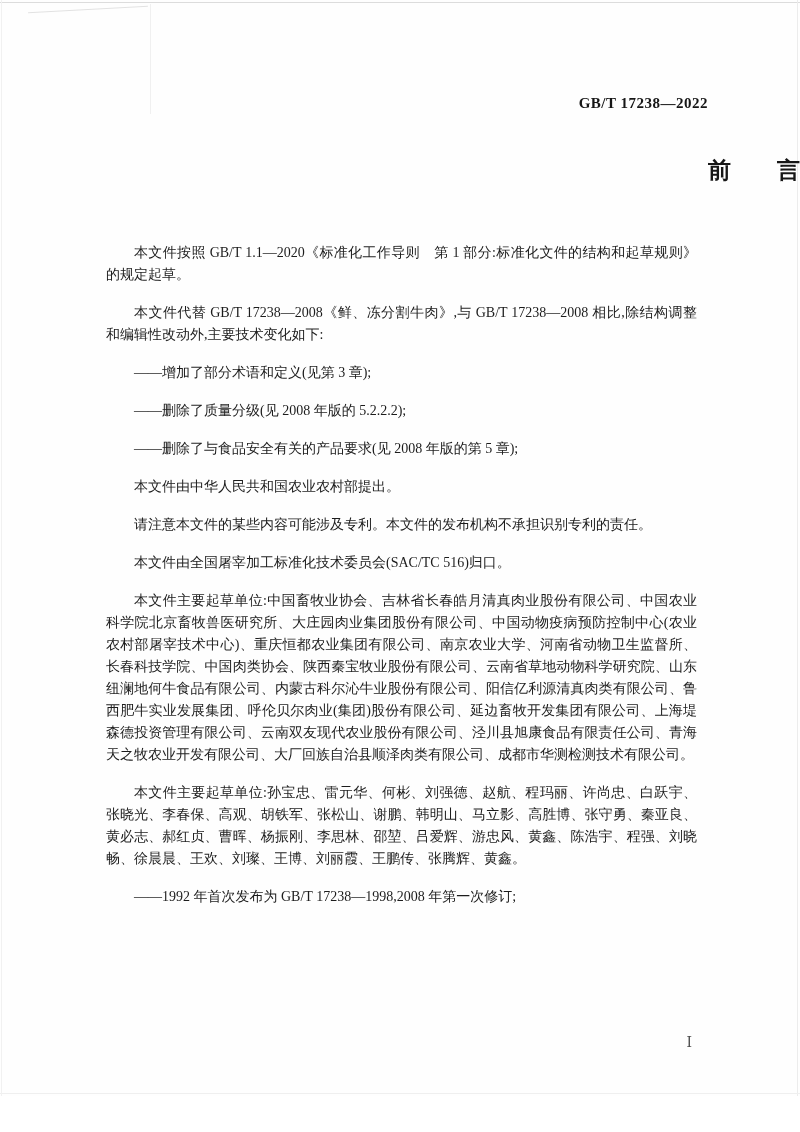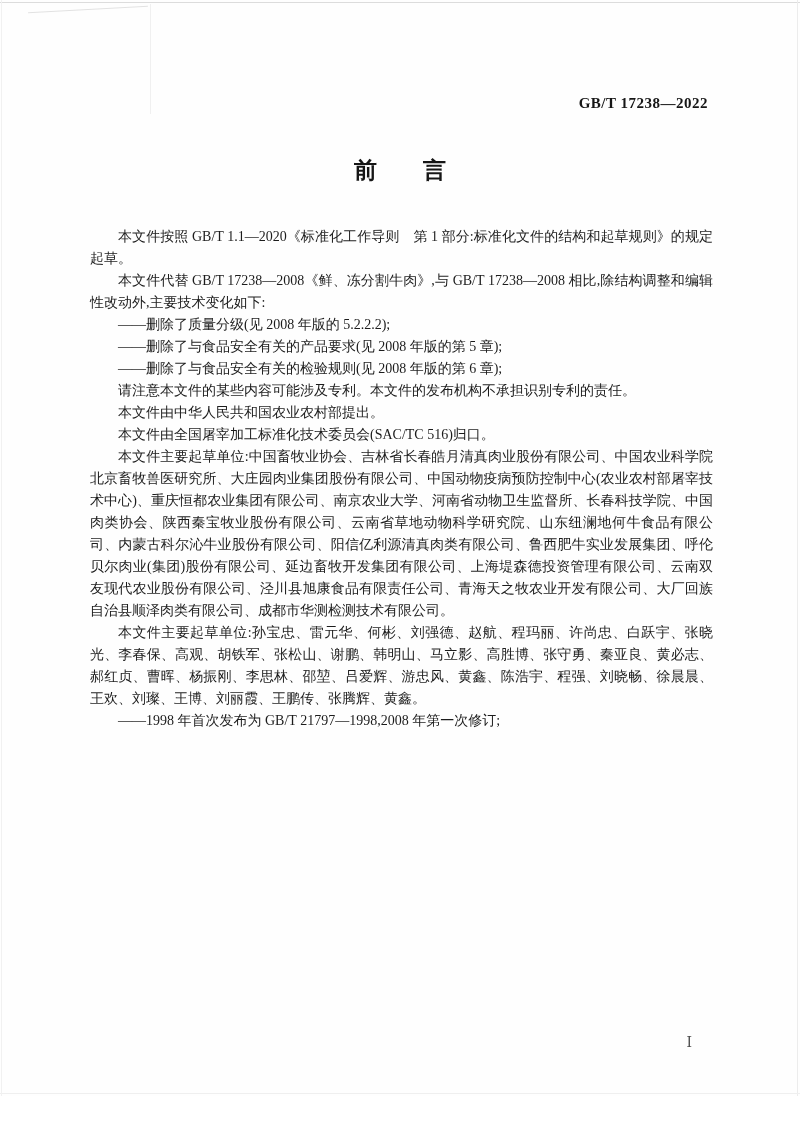--- a/index.html
+++ b/index.html
@@ -52,37 +52,37 @@
     font-size: 15px;
     font-weight: 700;
     letter-spacing: 0.5px;
     color: #161616;
   }
   .doc-title {
     position: absolute;
     top: 155px;
     left: 0;
     width: 100%;
-    text-align: center;
+    text-align: right;
     font-size: 23px;
     font-weight: 700;
     color: #161616;
   }
   .body-text {
     position: absolute;
     top: 226px;
     left: 90px;
     width: 623px;
     font-size: 14px;
     line-height: 22px;
     text-align: justify;
     color: #1c1c1c;
   }
   .body-text p {
-    margin: 0;
+    margin: 16px;
     padding: 0;
     text-indent: 2em;
   }
   .page-number {
     position: absolute;
     top: 1034px;
     right: 108px;
     font-size: 14px;
     color: #4d4d4d;
   }
@@ -99,26 +99,26 @@
   <div class="fold-diagonal"></div>
   <div class="fold-vertical"></div>
 
   <div class="doc-code">GB/T 17238—2022</div>
 
   <div class="doc-title">前　　言</div>
 
   <div class="body-text">
     <p>本文件按照 GB/T 1.1—2020《标准化工作导则　第 1 部分:标准化文件的结构和起草规则》的规定起草。</p>
     <p>本文件代替 GB/T 17238—2008《鲜、冻分割牛肉》,与 GB/T 17238—2008 相比,除结构调整和编辑性改动外,主要技术变化如下:</p>
+    <p>——增加了部分术语和定义(见第 3 章);</p>
     <p>——删除了质量分级(见 2008 年版的 5.2.2.2);</p>
     <p>——删除了与食品安全有关的产品要求(见 2008 年版的第 5 章);</p>
-    <p>——删除了与食品安全有关的检验规则(见 2008 年版的第 6 章);</p>
+    <p>本文件由中华人民共和国农业农村部提出。</p>
     <p>请注意本文件的某些内容可能涉及专利。本文件的发布机构不承担识别专利的责任。</p>
-    <p>本文件由中华人民共和国农业农村部提出。</p>
     <p>本文件由全国屠宰加工标准化技术委员会(SAC/TC 516)归口。</p>
     <p>本文件主要起草单位:中国畜牧业协会、吉林省长春皓月清真肉业股份有限公司、中国农业科学院北京畜牧兽医研究所、大庄园肉业集团股份有限公司、中国动物疫病预防控制中心(农业农村部屠宰技术中心)、重庆恒都农业集团有限公司、南京农业大学、河南省动物卫生监督所、长春科技学院、中国肉类协会、陕西秦宝牧业股份有限公司、云南省草地动物科学研究院、山东纽澜地何牛食品有限公司、内蒙古科尔沁牛业股份有限公司、阳信亿利源清真肉类有限公司、鲁西肥牛实业发展集团、呼伦贝尔肉业(集团)股份有限公司、延边畜牧开发集团有限公司、上海堤森德投资管理有限公司、云南双友现代农业股份有限公司、泾川县旭康食品有限责任公司、青海天之牧农业开发有限公司、大厂回族自治县顺泽肉类有限公司、成都市华测检测技术有限公司。</p>
     <p>本文件主要起草单位:孙宝忠、雷元华、何彬、刘强德、赵航、程玛丽、许尚忠、白跃宇、张晓光、李春保、高观、胡铁军、张松山、谢鹏、韩明山、马立影、高胜博、张守勇、秦亚良、黄必志、郝红贞、曹晖、杨振刚、李思林、邵堃、吕爱辉、游忠风、黄鑫、陈浩宇、程强、刘晓畅、徐晨晨、王欢、刘璨、王博、刘丽霞、王鹏传、张腾辉、黄鑫。</p>
-    <p>——1998 年首次发布为 GB/T 21797—1998,2008 年第一次修订;</p>
+    <p>——1992 年首次发布为 GB/T 17238—1998,2008 年第一次修订;</p>
   </div>
 
   <div class="page-number">Ⅰ</div>
 
 </div>
 
 </body></html>

